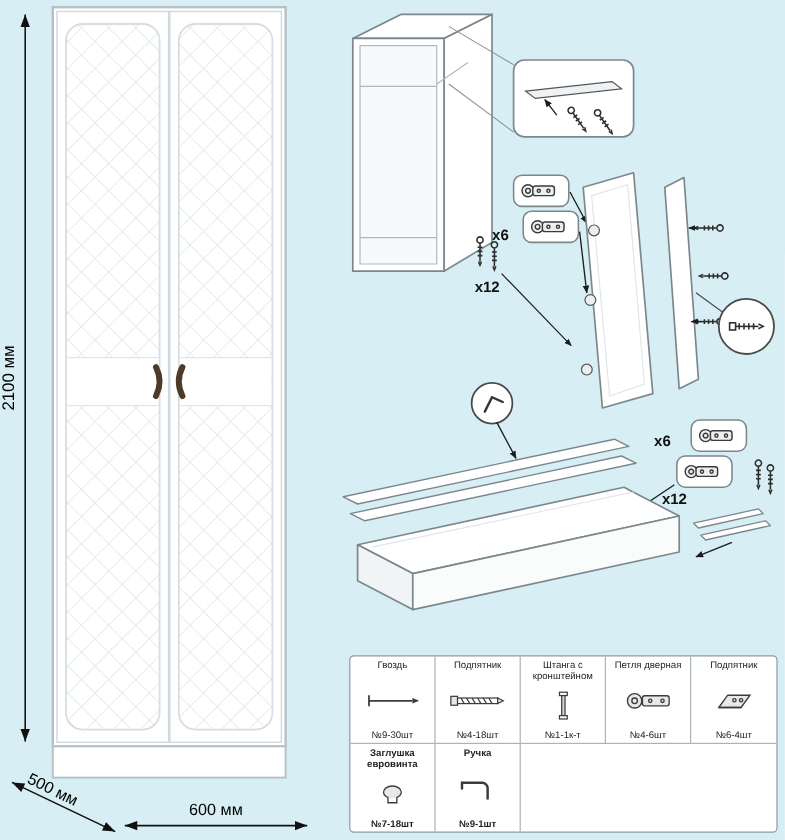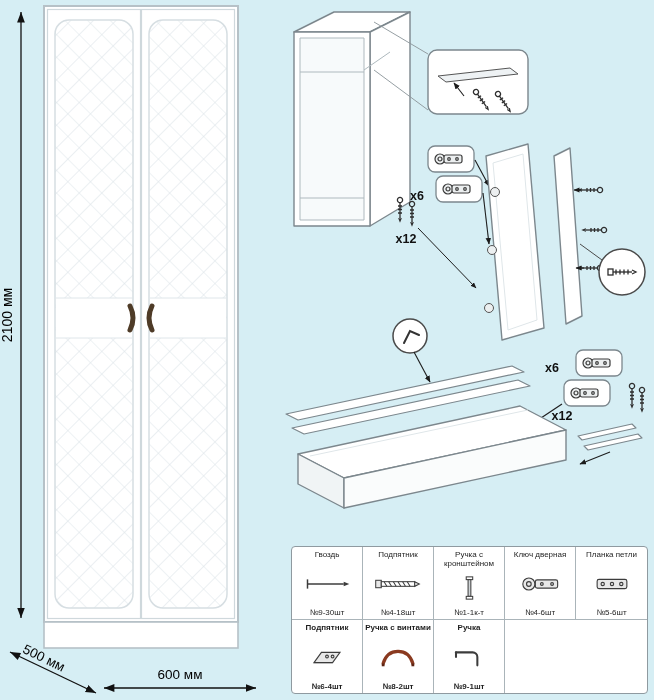--- a/index.html
+++ b/index.html
@@ -222,83 +222,70 @@
           <rect x="4" y="10" width="6" height="8"></rect>
           <rect x="10" y="11.5" width="36" height="5" fill="#ffffff"></rect>
           <path d="M13,11.5 l3,5 M18,11.5 l3,5 M23,11.5 l3,5 M28,11.5 l3,5 M33,11.5 l3,5 M38,11.5 l3,5" fill="none"></path>
           <path d="M46,11.5 L51,14 L46,16.5 Z"></path>
         </g>
       </svg>
       <div class="count">№4-18шт</div>
     </div>
 
     <div class="cell">
-      <div class="name">Ручка с кронштейном</div>
+      <div class="name">Штанга с кронштейном</div>
       <svg width="56" height="26" viewBox="0 0 56 28">
         <g stroke="#3c3c3c" stroke-width="1.1" fill="#ffffff">
           <rect x="25" y="2" width="7" height="3"></rect>
           <rect x="27" y="5" width="3" height="18" fill="#cfd4d6"></rect>
           <rect x="25" y="23" width="7" height="3"></rect>
         </g>
       </svg>
       <div class="count">№1-1к-т</div>
     </div>
 
     <div class="cell">
-      <div class="name">Ключ дверная</div>
+      <div class="name">Петля дверная</div>
       <svg width="56" height="26" viewBox="0 0 56 28">
         <g stroke="#3c3c3c" stroke-width="1.2" fill="#e8e8e8">
           <circle cx="16" cy="14" r="6.5"></circle>
             <circle cx="16" cy="14" r="2.5" fill="none"></circle>
           <rect x="23" y="9.5" width="24" height="9" rx="2"></rect>
           <circle cx="30" cy="14" r="1.5" fill="none"></circle>
             <circle cx="41" cy="14" r="1.5" fill="none"></circle>
         </g>
       </svg>
       <div class="count">№4-6шт</div>
     </div>
 
-    <div class="cell">
-      <div class="name">Планка петли</div>
-      <svg width="56" height="26" viewBox="0 0 56 28">
-        <g stroke="#3c3c3c" stroke-width="1.2" fill="#e8e8e8">
-          <rect x="12" y="9" width="32" height="10" rx="2"></rect>
-          <circle cx="18" cy="14" r="1.8" fill="none"></circle>
-            <circle cx="28" cy="14" r="1.8" fill="none"></circle>
-            <circle cx="38" cy="14" r="1.8" fill="none"></circle>
-        </g>
-      </svg>
-      <div class="count">№5-6шт</div>
-    </div>
 
     <div class="cell">
       <div class="name">Подпятник</div>
       <svg width="56" height="26" viewBox="0 0 56 28">
         <g stroke="#3c3c3c" stroke-width="1.2" fill="#e8e8e8">
           <polygon points="14,20 22,9 42,9 34,20"></polygon>
           <line x1="14" y1="20" x2="34" y2="20"></line>
           <circle cx="28" cy="13.5" r="1.5" fill="none"></circle>
             <circle cx="34" cy="13.5" r="1.5" fill="none"></circle>
         </g>
       </svg>
       <div class="count">№6-4шт</div>
     </div>
 
-
-    <div class="cell">
-      <div class="name">Ручка с винтами</div>
-      <svg width="56" height="26" viewBox="0 0 56 28">
-        <g fill="none">
-          <path d="M12,21 q4,-13 16,-13 q12,0 16,13" stroke="#8a3a20" stroke-width="3.5" stroke-linecap="round"></path>
-          <line x1="12" y1="21" x2="12" y2="24" stroke="#5c2413" stroke-width="3"></line>
-          <line x1="44" y1="21" x2="44" y2="24" stroke="#5c2413" stroke-width="3"></line>
-        </g>
-      </svg>
-      <div class="count">№8-2шт</div>
-    </div>
+    <div class="cell">
+      <div class="name">Заглушка евровинта</div>
+      <svg width="56" height="26" viewBox="0 0 56 28">
+        <g stroke="#3c3c3c" stroke-width="1.2" fill="#e8e8e8">
+          <ellipse cx="28" cy="12" rx="8" ry="5.5"></ellipse>
+          <path d="M24,16.5 v5 h8 v-5" fill="#ffffff"></path>
+        </g>
+      </svg>
+      <div class="count">№7-18шт</div>
+    </div>
+
 
     <div class="cell">
       <div class="name">Ручка</div>
       <svg width="56" height="26" viewBox="0 0 56 28">
         <g stroke="#3c3c3c" stroke-width="2.2" fill="none" stroke-linecap="round">
           <path d="M14,9 h18 a5,5 0 0 1 5,5 v9"></path>
           <path d="M14,9 v5"></path>
         </g>
       </svg>
       <div class="count">№9-1шт</div>

